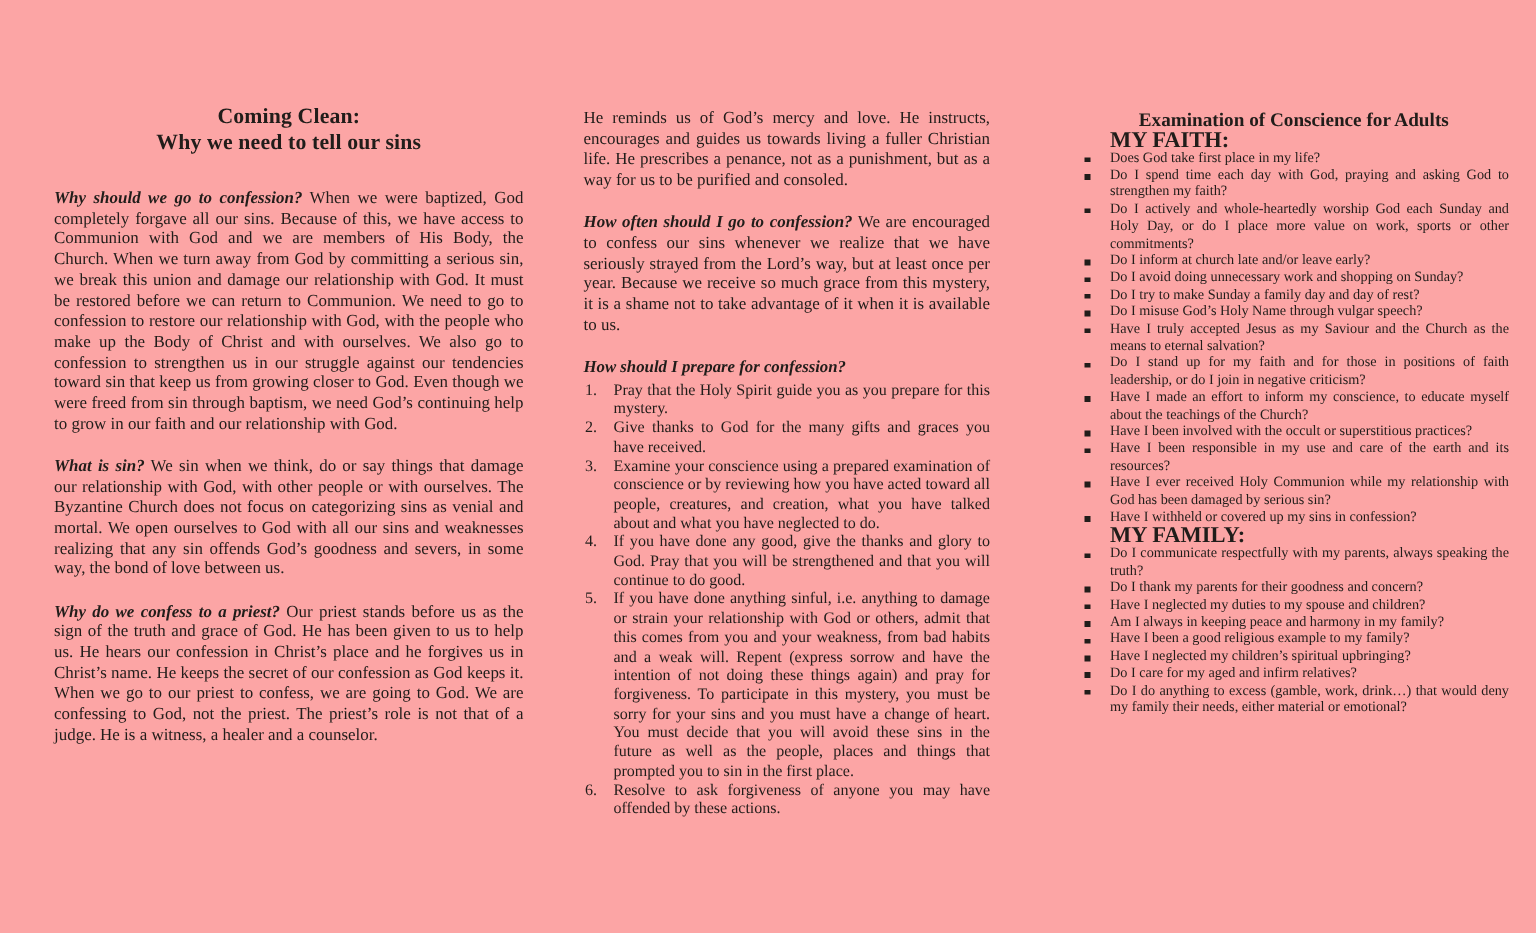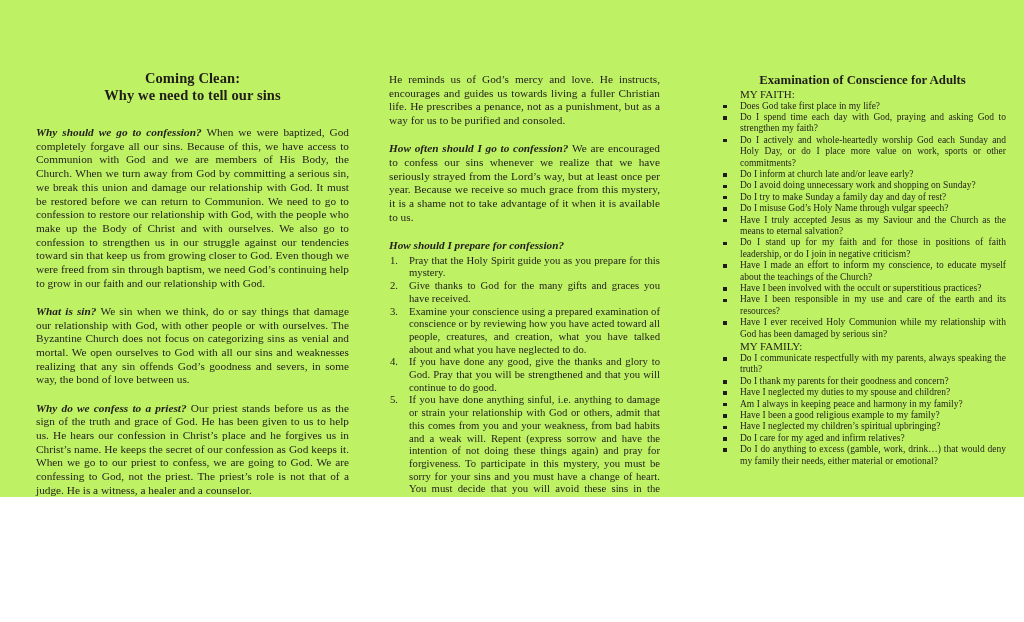--- a/index.html
+++ b/index.html
@@ -1,17 +1,17 @@
 <!DOCTYPE html>
 <html><head>
 <meta charset="utf-8">
 <style>
   html,body { margin:0; padding:0; background:#ffffff; }
   .page {
-    position:relative; width:1024px; height:497px; background:#bef264;
+    position:relative; width:1024px; height:622px; background:#fca5a5;
     font-family:"Liberation Serif", serif; color:#211d1a; overflow:hidden;
   }
   .col { position:absolute; }
   #col1 { left:36px;  top:70px;  width:313px; }
   #col2 { left:389px; top:73px;  width:271px; }
   #col3 { left:719px; top:73px;  width:287px; }
 
   .title { font-size:14.5px; font-weight:bold; text-align:center;
            line-height:16.5px; margin:0 0 23px 0; letter-spacing:0.1px; }
   .para  { font-size:11.3px; line-height:13.7px; text-align:justify; margin:0 0 14.5px 0; }
@@ -20,21 +20,21 @@
   .list-head { font-size:11.2px; font-weight:bold; font-style:italic;
                margin:0 0 1px 0; line-height:13.7px; }
   ol.steps { margin:0; padding:0; list-style:none; counter-reset:step;
              font-size:10.7px; line-height:12.7px; }
   ol.steps li { counter-increment:step; position:relative; padding-left:20px;
                 text-align:justify; margin:0; }
   ol.steps li::before { content:counter(step) "."; position:absolute; left:1px; top:0; }
 
   .c3-title { font-size:12.8px; font-weight:bold; text-align:center;
               line-height:14.5px; margin:0; }
-  .c3-sub   { font-size:11px; font-weight:normal; line-height:13px; padding-left:21px; }
+  .c3-sub   { font-size:15px; font-weight:bold; line-height:13px; padding-left:21px; }
   ul.bullets { margin:0; padding:0; list-style:none; font-size:9.5px; line-height:11.4px; }
   ul.bullets li { position:relative; padding-left:21px; text-align:justify; margin:0; }
   ul.bullets li::before { content:""; position:absolute; left:4px; top:4.2px;
                           width:3.5px; height:3.5px; background:#211d1a; }
 </style>
 </head>
 <body>
 
 <div class="page">
 
@@ -72,20 +72,21 @@
       <li>Do I inform at church late and/or leave early?</li>
       <li>Do I avoid doing unnecessary work and shopping on Sunday?</li>
       <li>Do I try to make Sunday a family day and day of rest?</li>
       <li>Do I misuse God’s Holy Name through vulgar speech?</li>
       <li>Have I truly accepted Jesus as my Saviour and the Church as the means to eternal salvation?</li>
       <li>Do I stand up for my faith and for those in positions of faith leadership, or do I join in negative criticism?</li>
       <li>Have I made an effort to inform my conscience, to educate myself about the teachings of the Church?</li>
       <li>Have I been involved with the occult or superstitious practices?</li>
       <li>Have I been responsible in my use and care of the earth and its resources?</li>
       <li>Have I ever received Holy Communion while my relationship with God has been damaged by serious sin?</li>
+      <li>Have I withheld or covered up my sins in confession?</li>
     </ul>
     <div class="c3-sub">MY FAMILY:</div>
     <ul class="bullets">
       <li>Do I communicate respectfully with my parents, always speaking the truth?</li>
       <li>Do I thank my parents for their goodness and concern?</li>
       <li>Have I neglected my duties to my spouse and children?</li>
       <li>Am I always in keeping peace and harmony in my family?</li>
       <li>Have I been a good religious example to my family?</li>
       <li>Have I neglected my children’s spiritual upbringing?</li>
       <li>Do I care for my aged and infirm relatives?</li>

